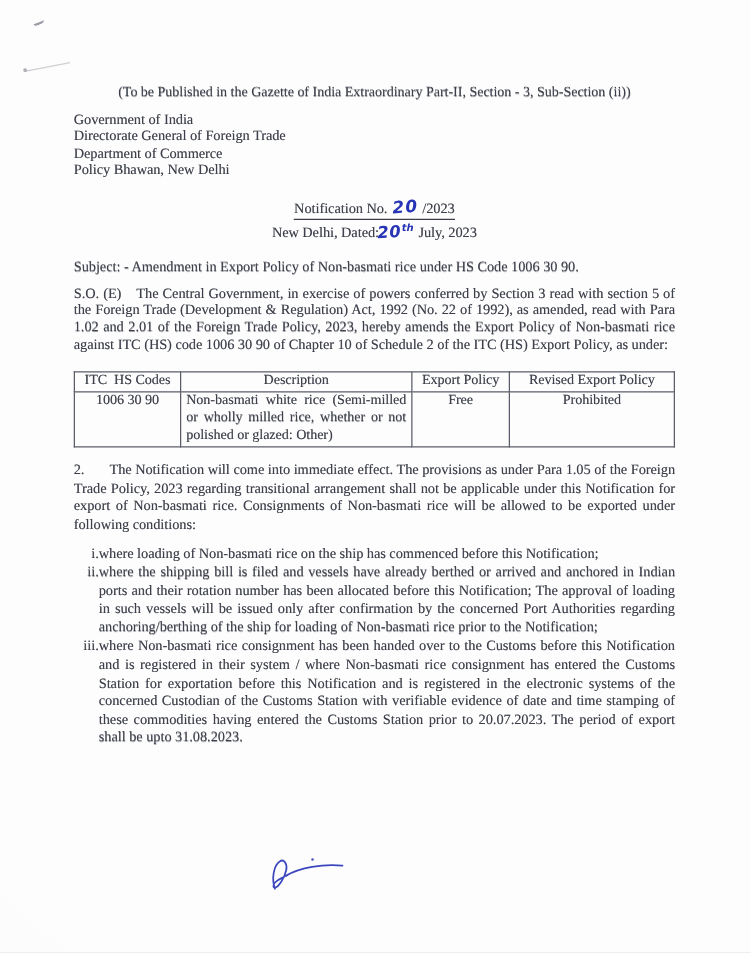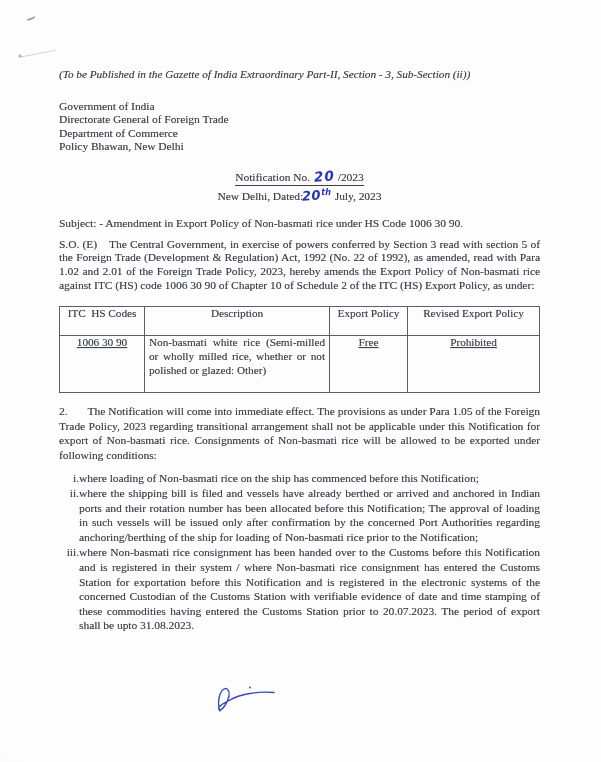--- a/index.html
+++ b/index.html
@@ -13,21 +13,21 @@
     width:601px;height:762px;
     margin:0 auto;
     overflow:hidden;
     background:radial-gradient(140% 120% at 55% 45%, #fdfdfe 55%, #f5f5f7 92%, #ededf0 100%);
     font-family:"Liberation Serif","DejaVu Serif",serif;
     color:var(--ink);
     font-size:11.4px;
     text-shadow:0.2px 0.2px 0.45px rgba(61,64,74,0.5);
   }
   .content{position:absolute;left:59px;top:68px;width:481px;}
-  .gazette{text-align:left;font-size:11.2px;margin-bottom:20px;font-style:italic;}
+  .gazette{text-align:center;font-size:11.2px;margin-bottom:10px;}
   .org{text-align:left;line-height:13.3px;margin-top:6px;}
   .notif{text-align:center;margin-top:17px;line-height:13.8px;}
   .uline{display:inline-block;border-bottom:1px solid var(--ink);padding-bottom:0px;}
   .hand{
     font-family:"DejaVu Sans","Liberation Sans",sans-serif;
     font-style:italic;font-weight:700;
     color:var(--hand);
     text-shadow:none;
     display:inline-block;
     transform:rotate(-4deg);
@@ -36,23 +36,23 @@
   .hand-day{font-size:13px;margin-left:-1px;letter-spacing:0.5px;}
   sup.hand{font-size:8px;transform:none;margin-right:1px;font-style:italic;}
   .subject{margin-top:13px;}
   .para{margin:0;text-align:justify;}
   .so{margin-top:9px;line-height:13.8px;}
   .p2{margin-top:11px;line-height:14.6px;}
   .gap12{display:inline-block;width:12px;}
   .gap20{display:inline-block;width:20px;}
   table{width:100%;border-collapse:collapse;margin-top:13px;table-layout:fixed;}
   col.c1{width:85px;}col.c2{width:185px;}col.c3{width:78px;}col.c4{width:132px;}
-  th,td{border:1px solid var(--border);padding:0px 4px 15px 4px;vertical-align:top;font-size:11.2px;line-height:13.6px;}
+  th,td{border:1px solid var(--border);padding:0px 4px 2px 4px;vertical-align:top;font-size:11.2px;line-height:13.6px;}
   th{font-weight:normal;text-align:center;}
-  td.code,td.pol{text-align:center;text-decoration:underline;}
+  td.code,td.pol{text-align:center;}
   td.desc{text-align:justify;}
   .conds{margin-top:8px;}
   .cond{display:flex;margin-bottom:1px;}
   .marker{width:20px;text-align:right;flex:0 0 20px;line-height:14.6px;}
   .ctext{flex:1;text-align:justify;line-height:14.6px;}
   .sig{position:absolute;left:212px;top:683px;}
   .mark-a{
     position:absolute;left:26px;top:14px;width:9px;height:4px;
     border-bottom:2px solid rgba(90,94,104,.6);
     transform:rotate(-22deg);border-radius:40%;

